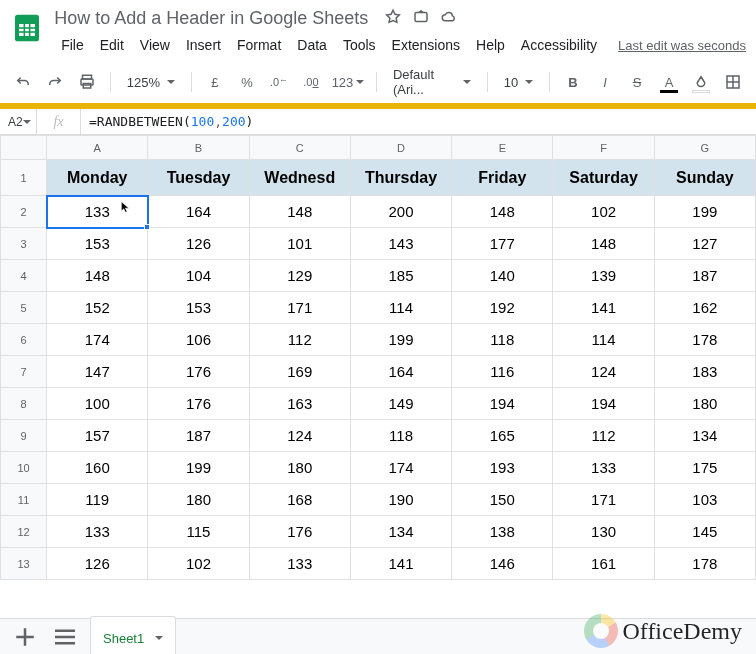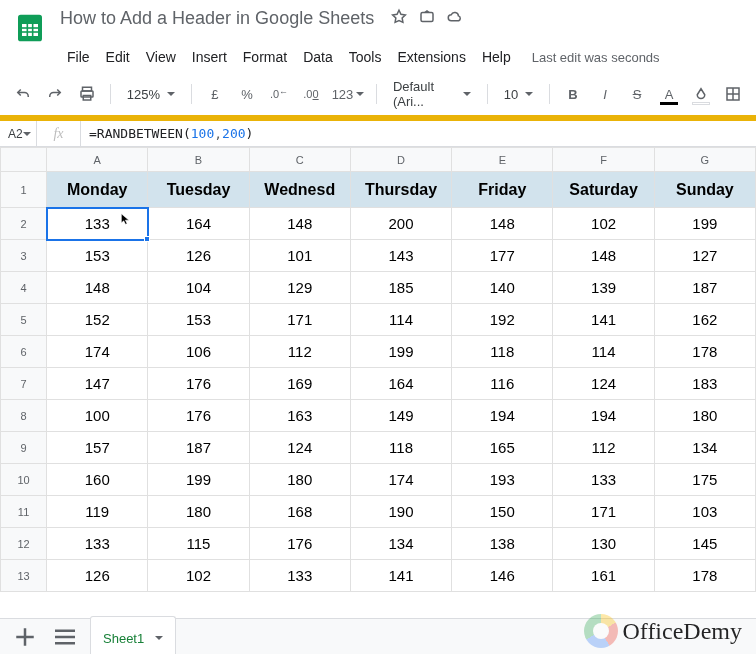--- a/index.html
+++ b/index.html
@@ -19,23 +19,23 @@
   .logo {
     width: 40px; height: 40px; display:flex; align-items:center; justify-content:center;
     margin-right: 10px;
   }
   .logo svg { width: 32px; height: 32px; }
   .title-area { flex: 1; }
   .doc-title-row { display:flex; align-items:center; gap: 16px; }
   .doc-title { font-size: 18px; color: #5f6368; }
   .title-icons { display:flex; gap: 10px; align-items:center; color:#5f6368; }
   .title-icons svg { width:18px; height:18px; }
-  .menubar { display:flex; gap: 2px; margin-top: 16px; align-items:center; }
+  .menubar { display:flex; gap: 2px; margin-top: 4px; align-items:center; }
   .menubar .mitem { padding: 4px 7px; font-size: 14px; color:#202124; cursor:pointer; border-radius:3px; }
-  .last-edit { margin-left: 12px; color:#5f6368; font-size:13px; white-space:nowrap; }
+  .last-edit { margin-left: 12px; color:#5f6368; text-decoration: underline; font-size:13px; white-space:nowrap; }
 
   
   .toolbar {
     display:flex; align-items:center; gap:6px;
     border-bottom: 6px solid #eab308;
     padding: 6px 10px 8px 10px;
     margin-top: 6px;
   }
   .tbtn {
     min-width: 26px; height: 26px;
@@ -169,20 +169,21 @@
     <div class="menubar">
       <span class="mitem">File</span>
       <span class="mitem">Edit</span>
       <span class="mitem">View</span>
       <span class="mitem">Insert</span>
       <span class="mitem">Format</span>
       <span class="mitem">Data</span>
       <span class="mitem">Tools</span>
       <span class="mitem">Extensions</span>
       <span class="mitem">Help</span>
+      <span class="mitem">Accessibility</span>
       <span class="last-edit">Last edit was seconds</span>
     </div>
   </div>
 </div>
 
 <div class="toolbar">
   <div class="tbtn">
       <svg viewBox="0 0 24 24" fill="none" stroke="#5f6368" stroke-width="2">
         <path d="M9 14l-4-4 4-4"></path>
         <path d="M5 10h9a5 5 0 015 5v1"></path>

